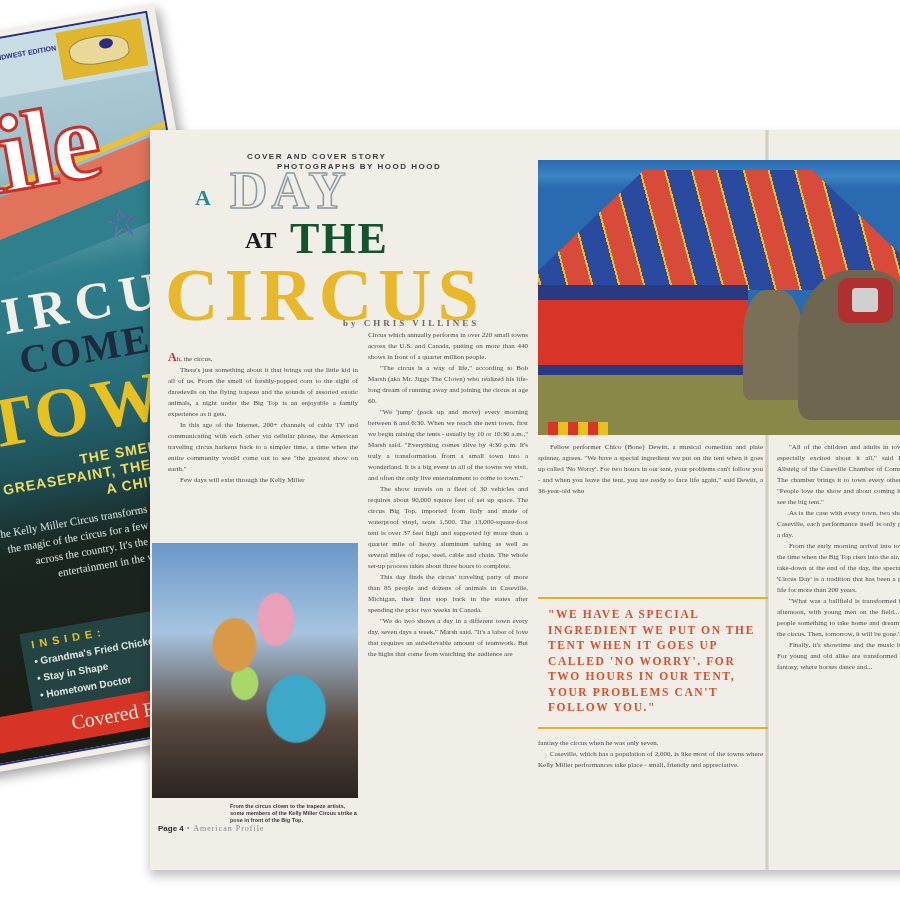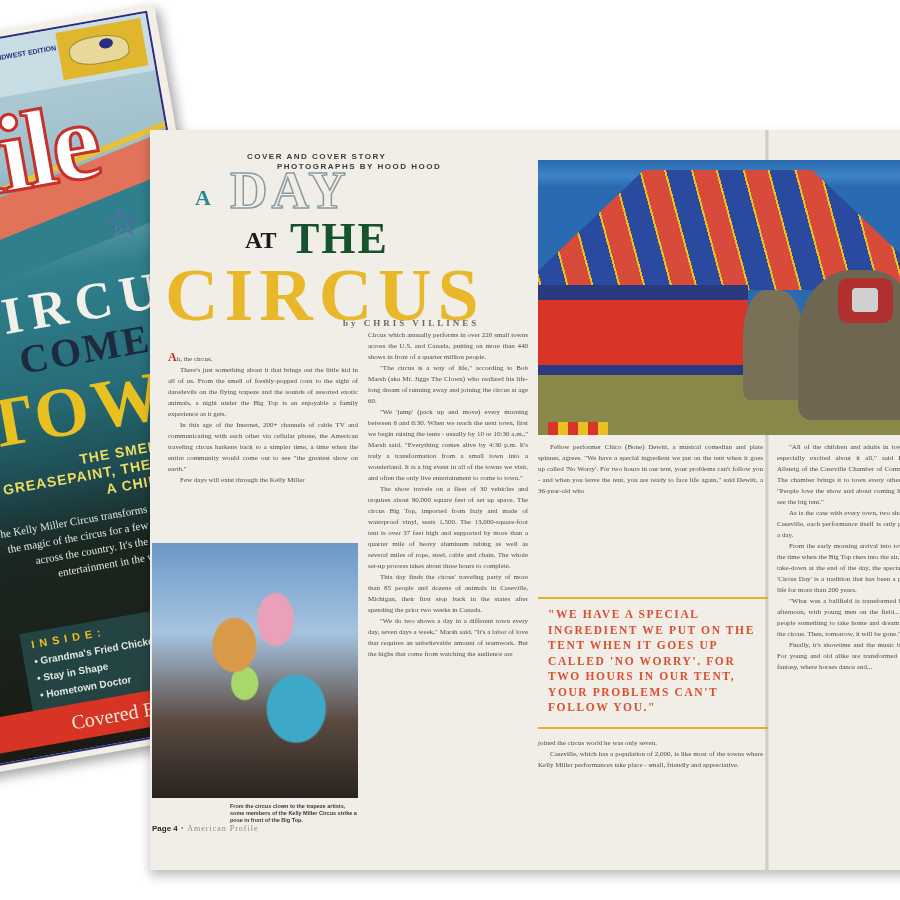--- a/index.html
+++ b/index.html
@@ -72,21 +72,21 @@
   .col p.noind { text-indent: 0; }
   .dropcap { color: #d0282a; font-weight: bold; font-size: 12px; }
 
   .photo-group { position: absolute; left: 2px; top: 413px; width: 206px; height: 255px; background:
     radial-gradient(ellipse at 60% 30%, #e9a0b8 0 10%, transparent 11%),
     radial-gradient(ellipse at 40% 40%, #d89a48 0 12%, transparent 13%),
     radial-gradient(ellipse at 70% 65%, #3ea8c8 0 14%, transparent 15%),
     radial-gradient(ellipse at 45% 55%, #a8d868 0 8%, transparent 9%),
     linear-gradient(180deg, #6a98c8 0%, #a6c4e0 35%, #5a4a40 70%, #2a2420 100%); }
   .caption { position: absolute; left: 80px; top: 673px; width: 130px; font: bold 5.5px "Liberation Sans", sans-serif; color: #3a3a3a; line-height: 7px; }
-  .footer { position: absolute; left: 2px; top: 694px; font: 8px "Liberation Serif", serif; color: #8a8a8a; letter-spacing: 1px; }
+  .footer { position: absolute; left: 8px; top: 694px; font: 8px "Liberation Serif", serif; color: #8a8a8a; letter-spacing: 1px; }
   .footer b { color: #2a2a2a; font-family: "Liberation Sans", sans-serif; letter-spacing: 0; }
 
   .photo-tent { position: absolute; left: 388px; top: 30px; width: 372px; height: 275px; overflow: hidden;
     background: linear-gradient(180deg, #2a6ab0 0%, #3c84c4 6%, #2a6ab0 10%); }
   .tent-roof { position: absolute; left: -20px; top: 10px; width: 420px; height: 120px;
     background: repeating-linear-gradient(75deg, #d84a3a 0 22px, #e8c020 22px 24px, #2a4aa0 24px 48px, #e8c020 48px 50px);
     clip-path: polygon(0 100%, 30% 0, 70% 0, 100% 100%); }
   .tent-wall { position: absolute; left: 0; top: 125px; width: 210px; height: 100px;
     background: linear-gradient(180deg, #2a3a80 0%, #2a3a80 15%, #d83428 15%, #d83428 80%, #2a3a80 80%); }
   .tent-ground { position: absolute; left: 0; top: 215px; width: 100%; height: 60px; background: #8a8848; }
@@ -188,21 +188,21 @@
 
   <div class="col" style="left:388px; top:312px; width:225px;">
     <p>Fellow performer Chico (Bone) Dewitt, a musical comedian and plate spinner, agrees. "We have a special ingredient we put on the tent when it goes up called 'No Worry'. For two hours in our tent, your problems can't follow you - and when you leave the tent, you are ready to face life again," said Dewitt, a 36-year-old who</p>
   </div>
 
   <div class="quote-box">
     <div class="quote-text">"We have a special ingredient we put on the tent when it goes up called 'No Worry'. For two hours in our tent, your problems can't follow you."</div>
   </div>
 
   <div class="col" style="left:388px; top:608px; width:225px;">
-    <p class="noind">joined the circus world he was only seven.</p>
+    <p class="noind">fantasy the circus when he was only seven.</p>
     <p>Caseville, which has a population of 2,000, is like most of the towns where Kelly Miller performances take place - small, friendly and appreciative.</p>
   </div>
 
   <div class="col" style="left:627px; top:312px; width:140px;">
     <p>"All of the children and adults in town are especially excited about it all," said Kathie Allsteig of the Caseville Chamber of Commerce. The chamber brings it to town every other year. "People love the show and about coming here to see the big tent."</p>
     <p>As is the case with every town, two shows in Caseville, each performance itself is only part of a day.</p>
     <p>From the early morning arrival into town, to the time when the Big Top rises into the air, to the take-down at the end of the day, the spectacle of 'Circus Day' is a tradition that has been a part of life for more than 200 years.</p>
     <p>"What was a ballfield is transformed by the afternoon, with young men on the field... gives people something to take home and dream about the circus. Then, tomorrow, it will be gone."</p>
     <p>Finally, it's showtime and the music begins. For young and old alike are transformed into a fantasy, where horses dance and...</p>
   </div>

